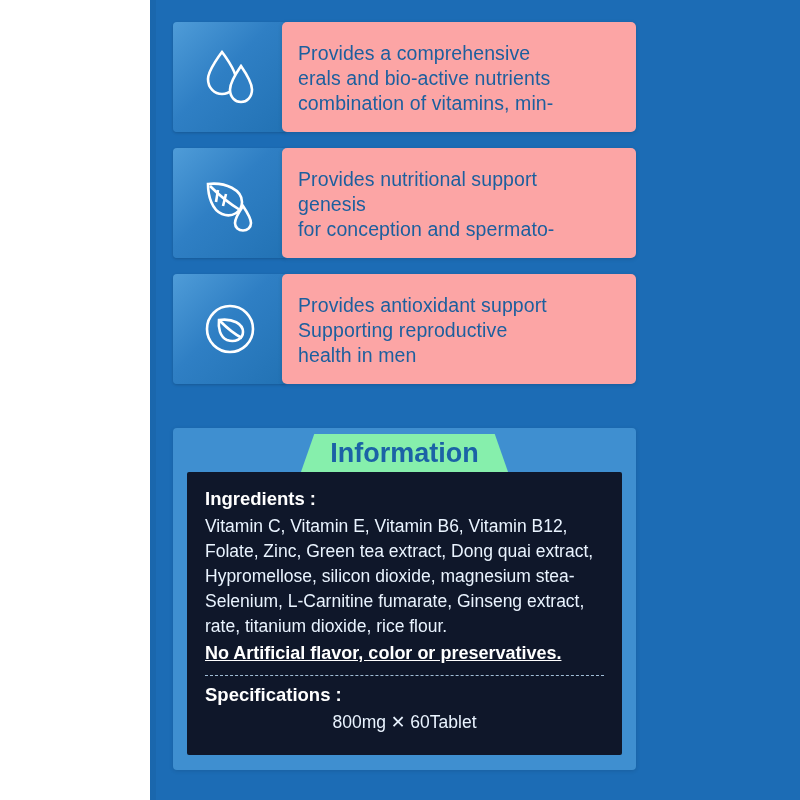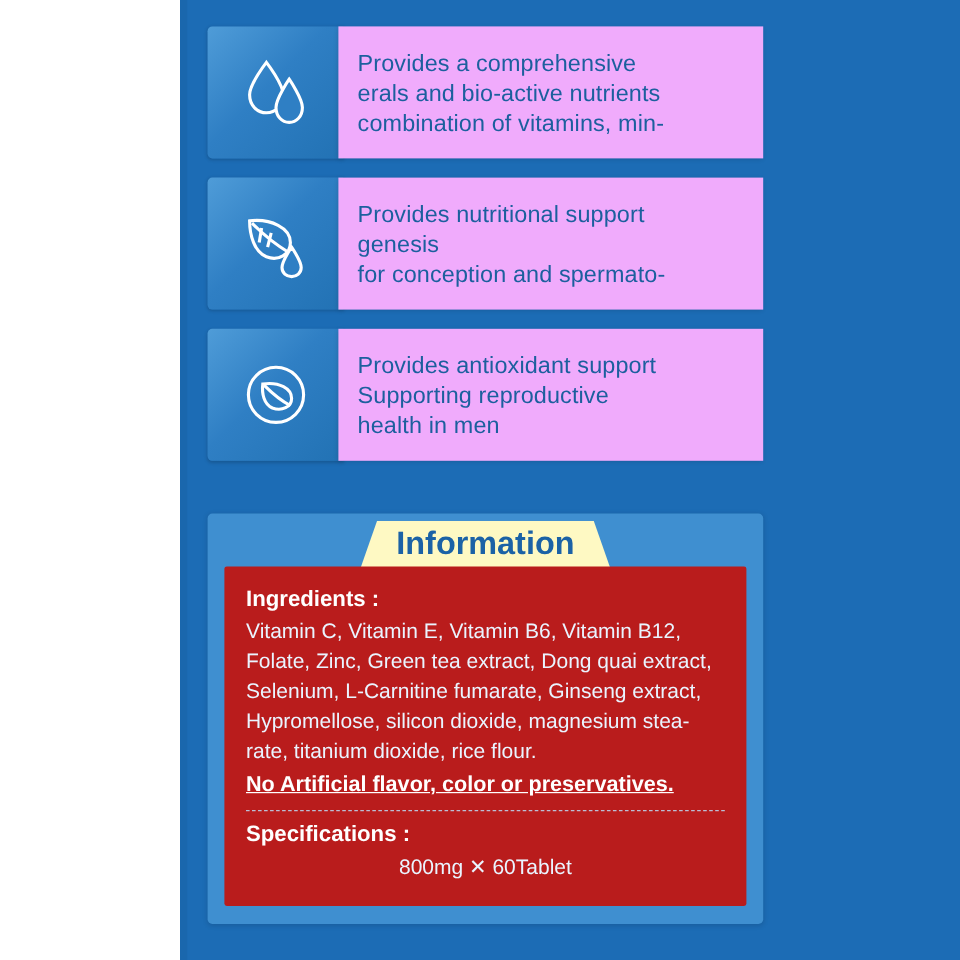--- a/index.html
+++ b/index.html
@@ -55,22 +55,22 @@
     flex: 0 0 113px;
     background: linear-gradient(135deg, #4f9cd8 0%, #2f7fc4 45%, #2272b4 100%);
     border-radius: 4px 0 0 4px;
     display: flex;
     align-items: center;
     justify-content: center;
     box-shadow: 0 1px 3px rgba(0,0,0,0.18);
   }
   .feature-text-box {
     flex: 1 1 auto;
-    background: #f0abfc;
-    border-radius: 0;
+    background: #fca5a5;
+    border-radius: 5px;
     margin-left: -4px;
     display: flex;
     align-items: center;
     padding: 10px 16px 8px 16px;
     box-shadow: 0 1px 4px rgba(0,0,0,0.15);
   }
   .feature-text {
     color: #1c5f9e;
     font-size: 19.5px;
     line-height: 25px;
@@ -93,36 +93,36 @@
     position: absolute;
     left: 0;
     right: 0;
     top: 6px;
     height: 40px;
     display: flex;
     justify-content: center;
   }
   .info-title-ribbon {
     position: relative;
-    background: #fef9c3;
+    background: #86efac;
     color: #1b62a6;
     font-size: 27px;
     font-weight: bold;
     line-height: 38px;
     padding: 0 30px;
     border-radius: 2px;
     clip-path: polygon(14px 0, calc(100% - 14px) 0, 100% 100%, 0 100%);
   }
   .info-body {
     position: absolute;
     left: 14px;
     top: 44px;
     width: 435px;
     height: 283px;
-    background: #b91c1c;
+    background: #0f172a;
     border-radius: 2px;
     padding: 14px 18px 0 18px;
     box-sizing: border-box;
   }
   .info-label {
     color: #ffffff;
     font-size: 18.5px;
     font-weight: bold;
     line-height: 26px;
     margin: 0 0 2px 0;
@@ -228,22 +228,22 @@
 
   <div class="info-card">
     <div class="info-title-wrap">
       <div class="info-title-ribbon">Information</div>
     </div>
     <div class="info-body">
       <p class="info-label">Ingredients :</p>
       <p class="info-text">
         <span class="ln">Vitamin C, Vitamin E, Vitamin B6, Vitamin B12,</span>
         <span class="ln">Folate, Zinc, Green tea extract, Dong quai extract,</span>
+        <span class="ln">Hypromellose, silicon dioxide, magnesium stea-</span>
         <span class="ln">Selenium, L-Carnitine fumarate, Ginseng extract,</span>
-        <span class="ln">Hypromellose, silicon dioxide, magnesium stea-</span>
         <span class="ln">rate, titanium dioxide, rice flour.</span>
       </p>
       <p class="info-note">No Artificial flavor, color or preservatives.</p>
       <div class="divider"></div>
       <p class="info-label">Specifications :</p>
       <p class="spec-value">800mg ✕ 60Tablet</p>
     </div>
   </div>
 
 </div>

